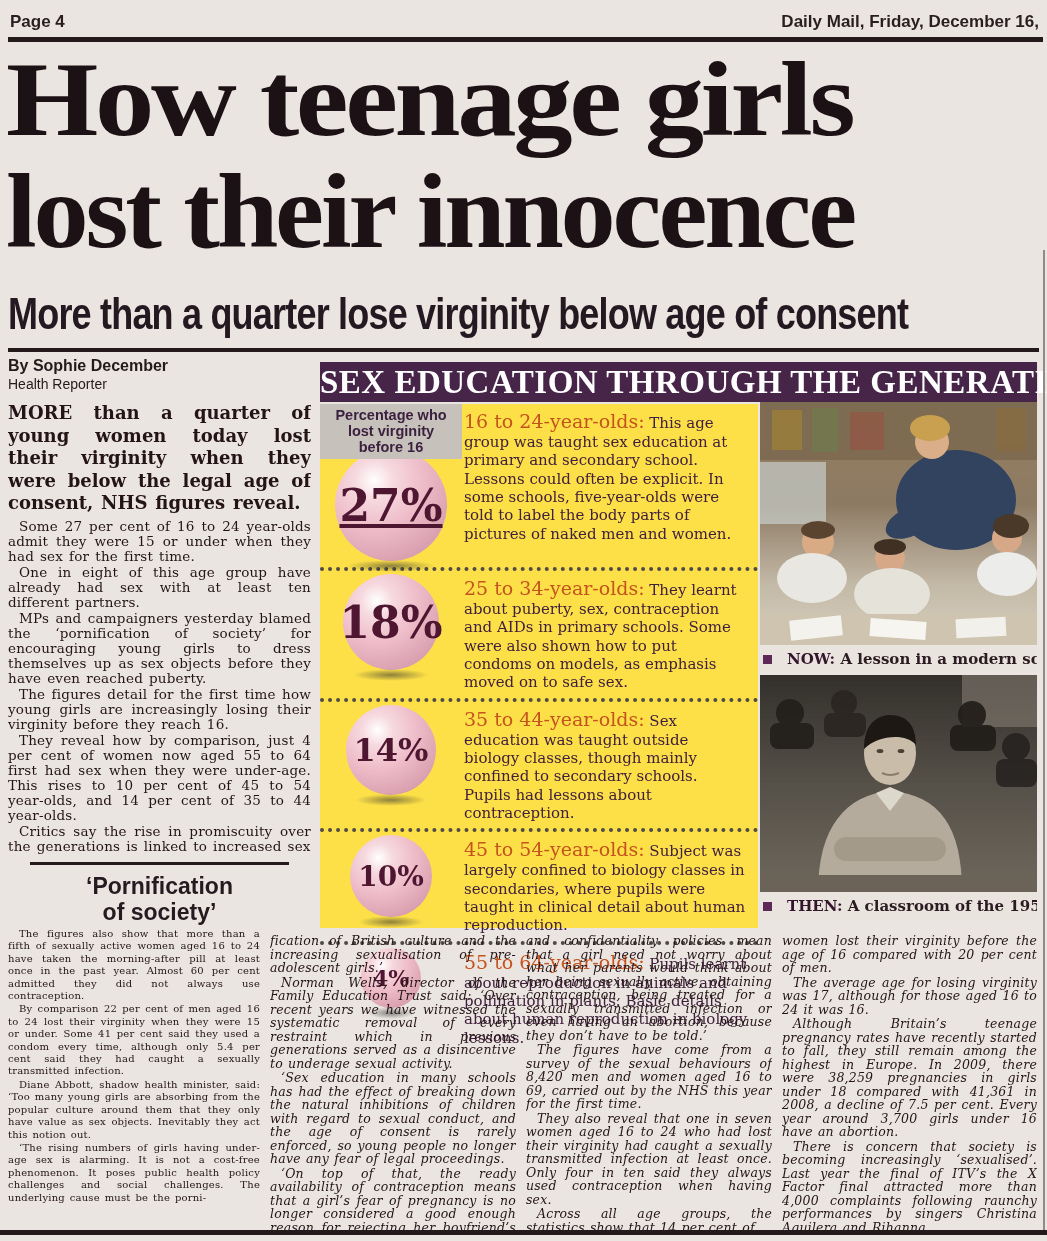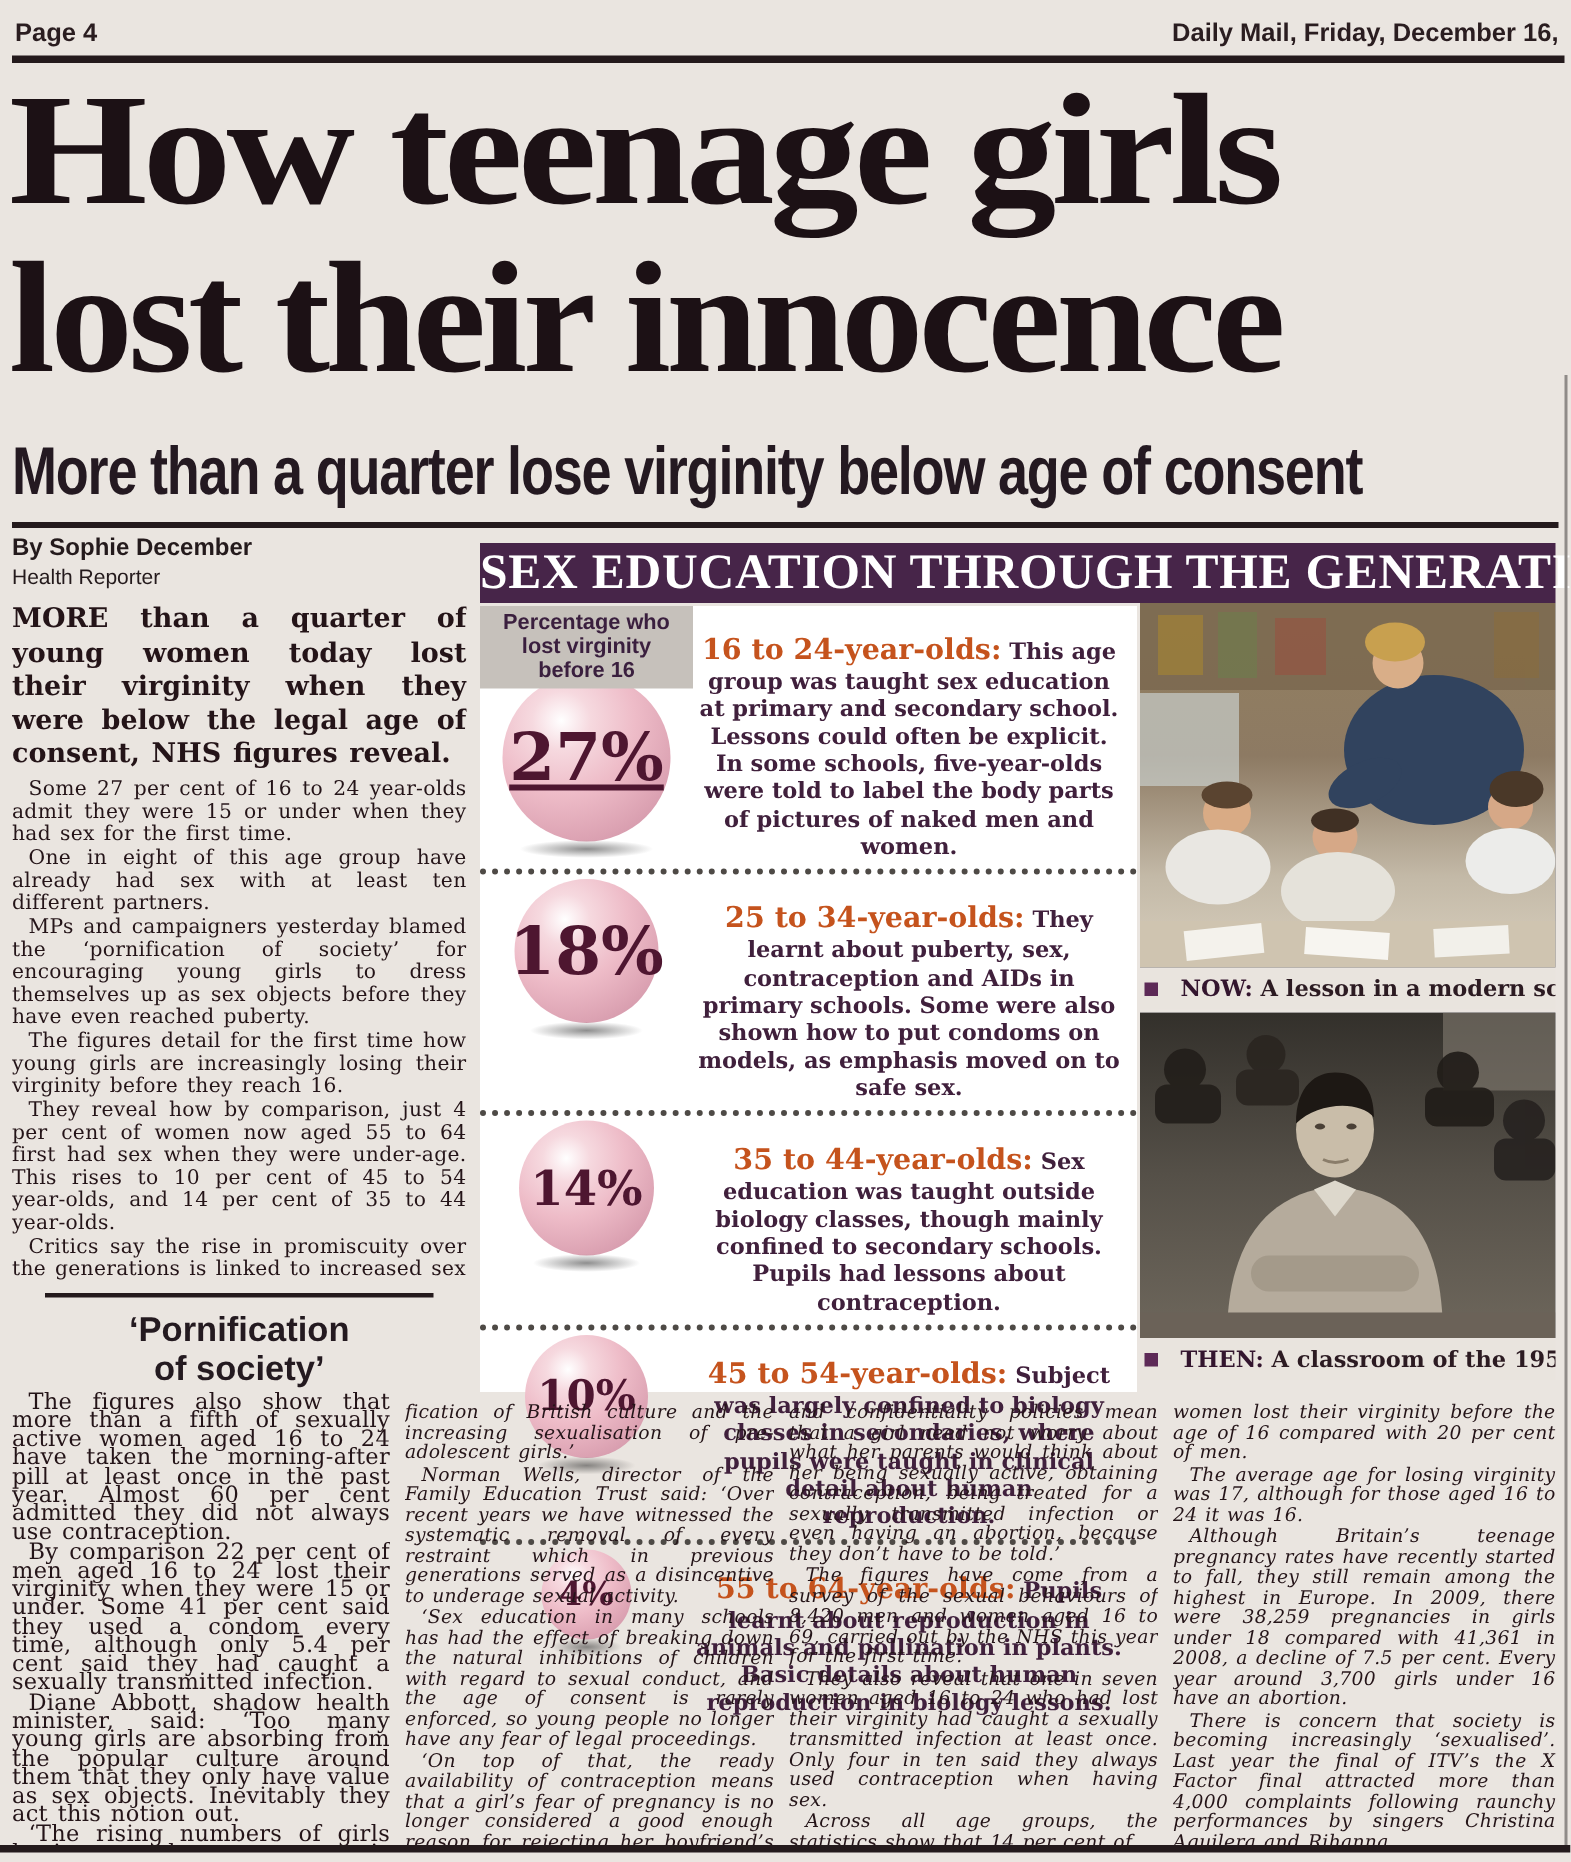--- a/index.html
+++ b/index.html
@@ -33,42 +33,42 @@
   .lead{margin:2px 0 4px 0;font-size:18px;font-weight:bold;line-height:1.25;text-align:justify;word-spacing:1.5px;}
   .textcol p, .indent-all p{margin:0 0 1px 0;font-size:13.5px;line-height:15px;text-align:justify;
     word-spacing:1.5px;letter-spacing:0.2px;}
   .indent-all p{text-indent:11px;}
   .textcol p{text-indent:11px;}
   .textcol p:first-of-type{text-indent:0;}
   .pull-quote{margin:8px 14px 6px 14px;text-align:center;}
   .pq-rule{height:3px;background:#241a1c;margin:0 8px 8px 8px;}
   .pq-line{font-family:"Liberation Sans", sans-serif;font-weight:bold;font-size:23px;line-height:26px;color:#241a20;}
   .col1-bottom{position:absolute;left:8px;top:928px;width:252px;height:302px;overflow:hidden;}
-  .col1-bottom p{font-size:15px;line-height:12.4px;word-spacing:1.5px;}
+  .col1-bottom p{font-size:10px;line-height:12.4px;word-spacing:1.5px;}
   .bcol{position:absolute;top:934px;width:246px;height:298px;overflow:hidden;}
   .bcol p{font-size:12.5px;line-height:13.5px;word-spacing:1px;font-style:italic;}
   
   .ig-title{position:absolute;left:320px;top:362px;width:717px;height:40px;background:#472549;color:#ffffff;
     font-family:"Liberation Serif", serif;font-weight:bold;font-size:33px;line-height:40px;text-align:center;
     letter-spacing:0.5px;white-space:nowrap;}
-  .ig-panel{position:absolute;left:320px;top:404px;width:438px;height:524px;background:#ffffff;}
+  .ig-panel{position:absolute;left:320px;top:404px;width:438px;height:524px;background:#fde047;}
   .pct-label{position:absolute;left:0;top:0;width:142px;box-sizing:border-box;padding:3px 4px;background:#c6c1bb;
     font-family:"Liberation Sans", sans-serif;font-weight:bold;font-size:14.5px;line-height:1.12;
     color:#3a1f3e;text-align:center;z-index:2;}
   .ig-rows{position:absolute;left:0;top:0;right:0;bottom:0;display:flex;flex-direction:column;justify-content:space-between;}
   .ig-row{display:flex;align-items:flex-start;border-bottom:4px dotted #4e4a46;padding:3px 0 6px 0;}
   .ig-row:last-child{border-bottom:none;}
   .ball-zone{flex:0 0 142px;display:flex;justify-content:center;align-items:center;}
   .ig-row:first-of-type .ball-zone{padding-top:42px;}
   .ball{position:relative;border-radius:50%;display:flex;align-items:center;justify-content:center;
     background:radial-gradient(circle at 35% 28%, #ffffff 0%, #f6d9df 18%, #eebcc8 45%, #dda4b4 72%, #c98ba0 100%);
     color:#4e1630;font-family:"DejaVu Serif", serif;font-weight:bold;}
   .ball::after{content:"";position:absolute;bottom:-11px;left:10%;width:80%;height:12px;border-radius:50%;
     background:radial-gradient(ellipse at center, rgba(50,50,50,0.55) 0%, rgba(50,50,50,0) 70%);}
-  .ig-text{flex:1;margin:15px 10px 0 2px;font-size:15px;font-weight:bold;line-height:1.22;color:#40203c;text-align:center;}
+  .ig-text{flex:1;margin:3px 10px 0 2px;font-size:15px;font-weight:normal;line-height:1.22;color:#40203c;}
   .ig-head{font-size:19px;color:#c5531d;}
   
   .photo{position:absolute;left:760px;width:277px;overflow:hidden;background:#777;}
   .photo svg{display:block;width:100%;height:100%;}
   .photo-now{top:402px;height:243px;}
   .photo-then{top:675px;height:217px;}
   .caption{position:absolute;left:760px;width:277px;height:27px;background:#e9e4de;
     font-size:15px;line-height:27px;color:#2c1b22;white-space:nowrap;overflow:hidden;}
   .cap-now{top:646px;}
   .cap-then{top:893px;}

